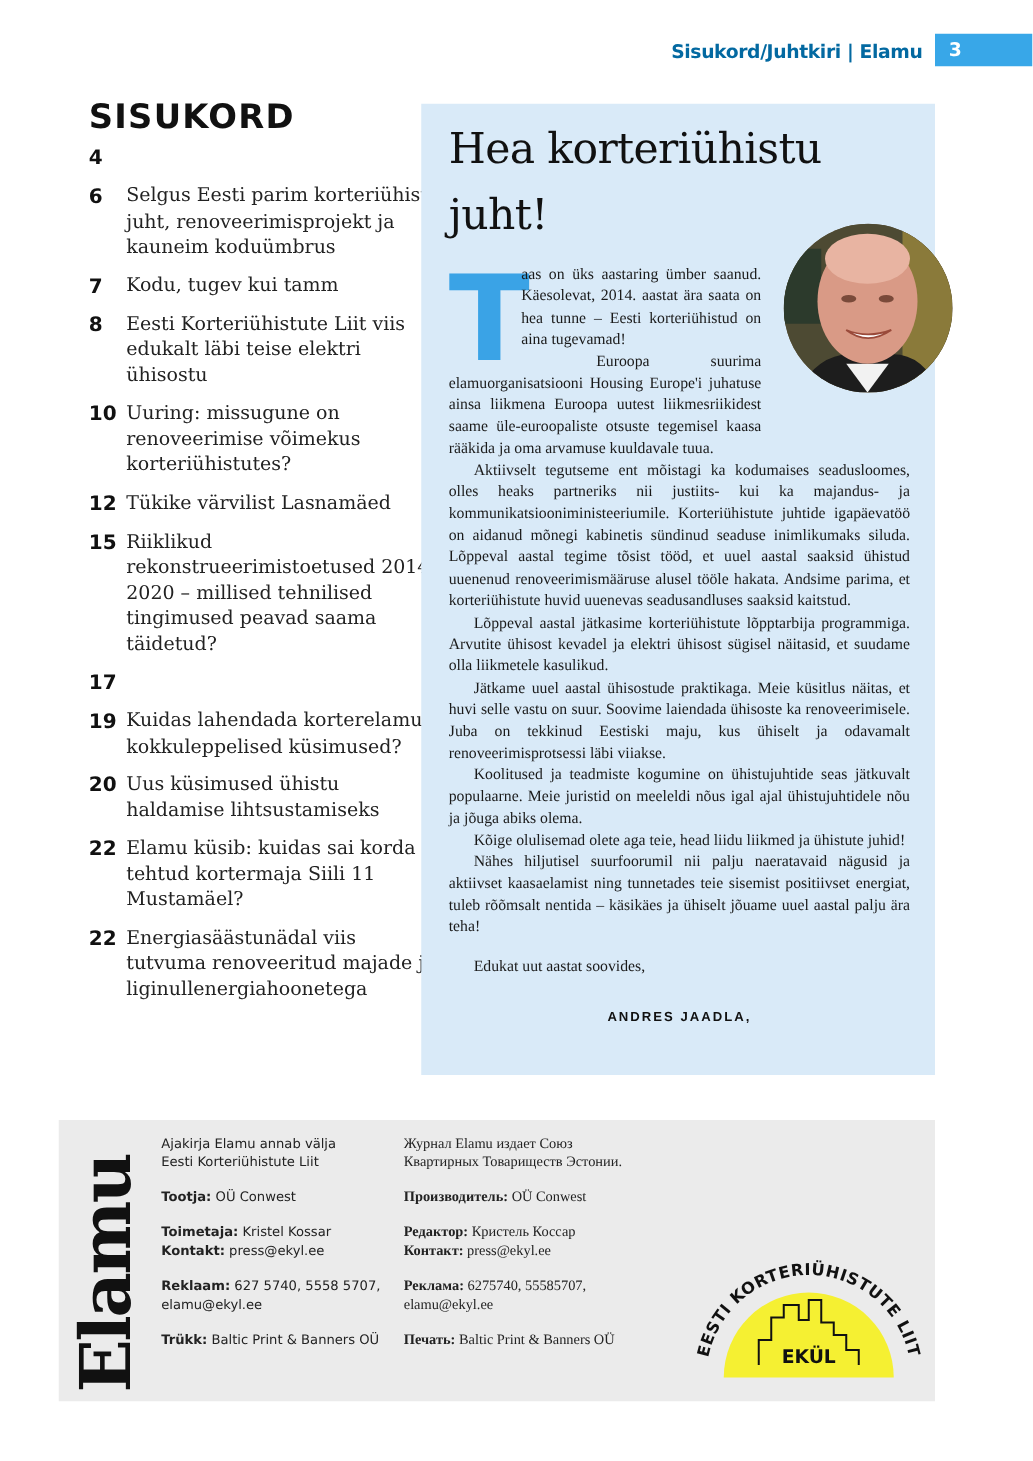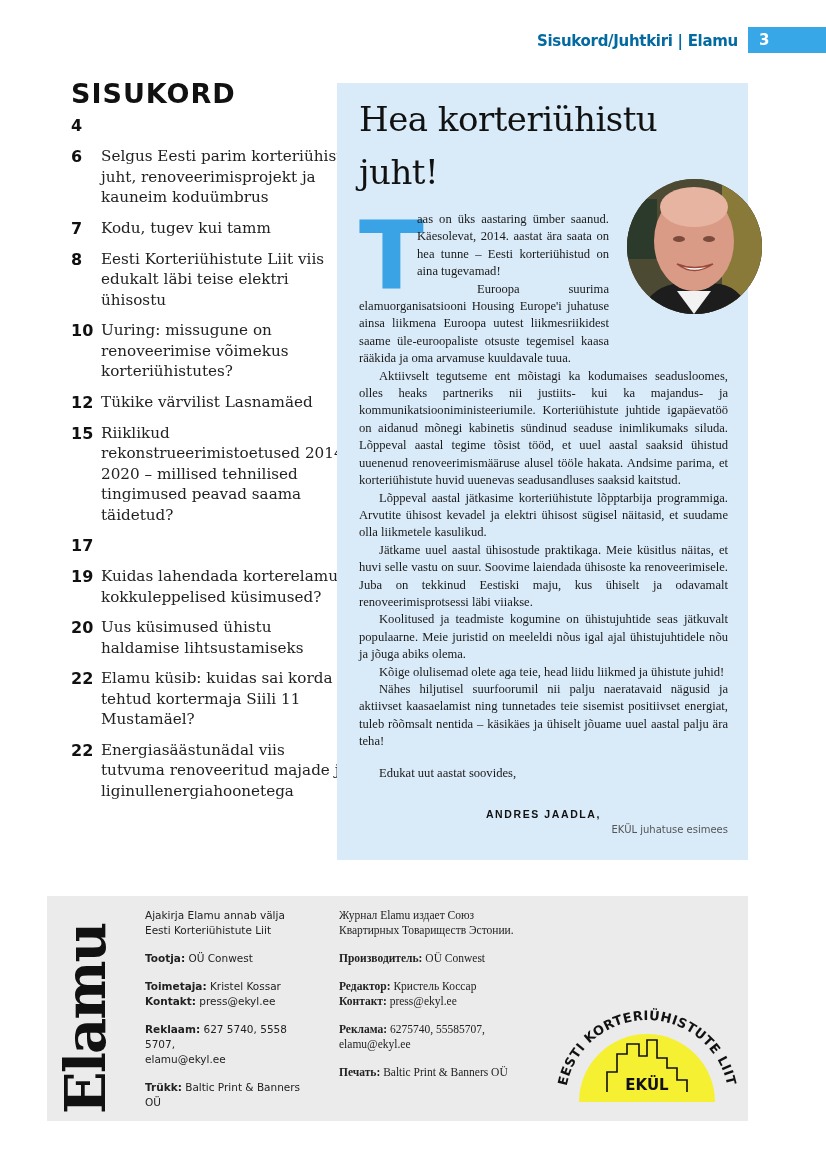--- a/index.html
+++ b/index.html
@@ -28,21 +28,21 @@
   .closing { margin-top:14px !important; }
   .sig-name { text-align:center; font-family:Liberation Sans, sans-serif; font-weight:bold; font-size:10.5px; letter-spacing:1.6px; margin-top:26px; color:#111; }
   .sig-role { text-align:right; font-family:"DejaVu Sans", sans-serif; font-size:10px; color:#555; margin-top:4px; }
 
   
   .imprint { position:absolute; left:47px; top:896px; width:701px; height:225px; background:#ebebeb; }
   .elamu-vertical { position:absolute; left:10px; top:113px; width:210px; height:60px; transform:rotate(-90deg); transform-origin:left top; left:8px; top:218px; font-family:"DejaVu Serif", serif; font-weight:bold; font-size:56px; line-height:60px; color:#111; letter-spacing:-2px; }
   .imp-col { position:absolute; top:12px; font-size:11px; line-height:15px; color:#222; }
   .imp-col.ee { left:82px; width:190px; font-family:"DejaVu Sans", sans-serif; font-size:10.5px; }
   .imp-col.ru { left:276px; width:220px; font-family:"Liberation Serif", serif; font-size:11.5px; }
-  .imp-col p { margin:0 0 13px 16px; }
+  .imp-col p { margin:0 0 13px 0; }
   .imp-col b { font-weight:bold; }
   .logo { position:absolute; left:500px; top:88px; width:200px; height:130px; }
 </style>
 </head>
 <body>
 
 <div class="run-head">Sisukord/Juhtkiri | Elamu</div>
 <div class="page-tab"><span>3</span></div>
 
 <div class="toc">
@@ -121,21 +121,20 @@
     </div>
     <p>Aktiivselt tegutseme ent mõistagi ka kodumaises seadusloomes, olles heaks partneriks nii justiits- kui ka majandus- ja kommunikatsiooniministeeriumile. Korteriühistute juhtide igapäevatöö on aidanud mõnegi kabinetis sündinud seaduse inimlikumaks siluda. Lõppeval aastal tegime tõsist tööd, et uuel aastal saaksid ühistud uuenenud renoveerimismääruse alusel tööle hakata. Andsime parima, et korteriühistute huvid uuenevas seadusandluses saaksid kaitstud.</p>
     <p>Lõppeval aastal jätkasime korteriühistute lõpptarbija programmiga. Arvutite ühisost kevadel ja elektri ühisost sügisel näitasid, et suudame olla liikmetele kasulikud.</p>
     <p>Jätkame uuel aastal ühisostude praktikaga. Meie küsitlus näitas, et huvi selle vastu on suur. Soovime laiendada ühisoste ka renoveerimisele. Juba on tekkinud Eestiski maju, kus ühiselt ja odavamalt renoveerimisprotsessi läbi viiakse.</p>
     <p>Koolitused ja teadmiste kogumine on ühistujuhtide seas jätkuvalt populaarne. Meie juristid on meeleldi nõus igal ajal ühistujuhtidele nõu ja jõuga abiks olema.</p>
     <p>Kõige olulisemad olete aga teie, head liidu liikmed ja ühistute juhid!</p>
     <p>Nähes hiljutisel suurfoorumil nii palju naeratavaid nägusid ja aktiivset kaasaelamist ning tunnetades teie sisemist positiivset energiat, tuleb rõõmsalt nentida – käsikäes ja ühiselt jõuame uuel aastal palju ära teha!</p>
     <p class="closing">Edukat uut aastat soovides,</p>
   </div>
   <div class="sig-name">ANDRES JAADLA,</div>
-  <div class="sig-role">EKÜL juhatuse esimees</div>
 </div>
 
 <div class="imprint">
   <div class="elamu-vertical">Elamu</div>
 
   <div class="imp-col ee">
     <p><span>Ajakirja Elamu annab välja</span><br><span>Eesti Korteriühistute Liit</span></p>
     <p><b>Tootja:</b> <span>OÜ Conwest</span></p>
     <p><b>Toimetaja:</b> <span>Kristel Kossar</span><br>
        <b>Kontakt:</b> <span>press@ekyl.ee</span></p>

